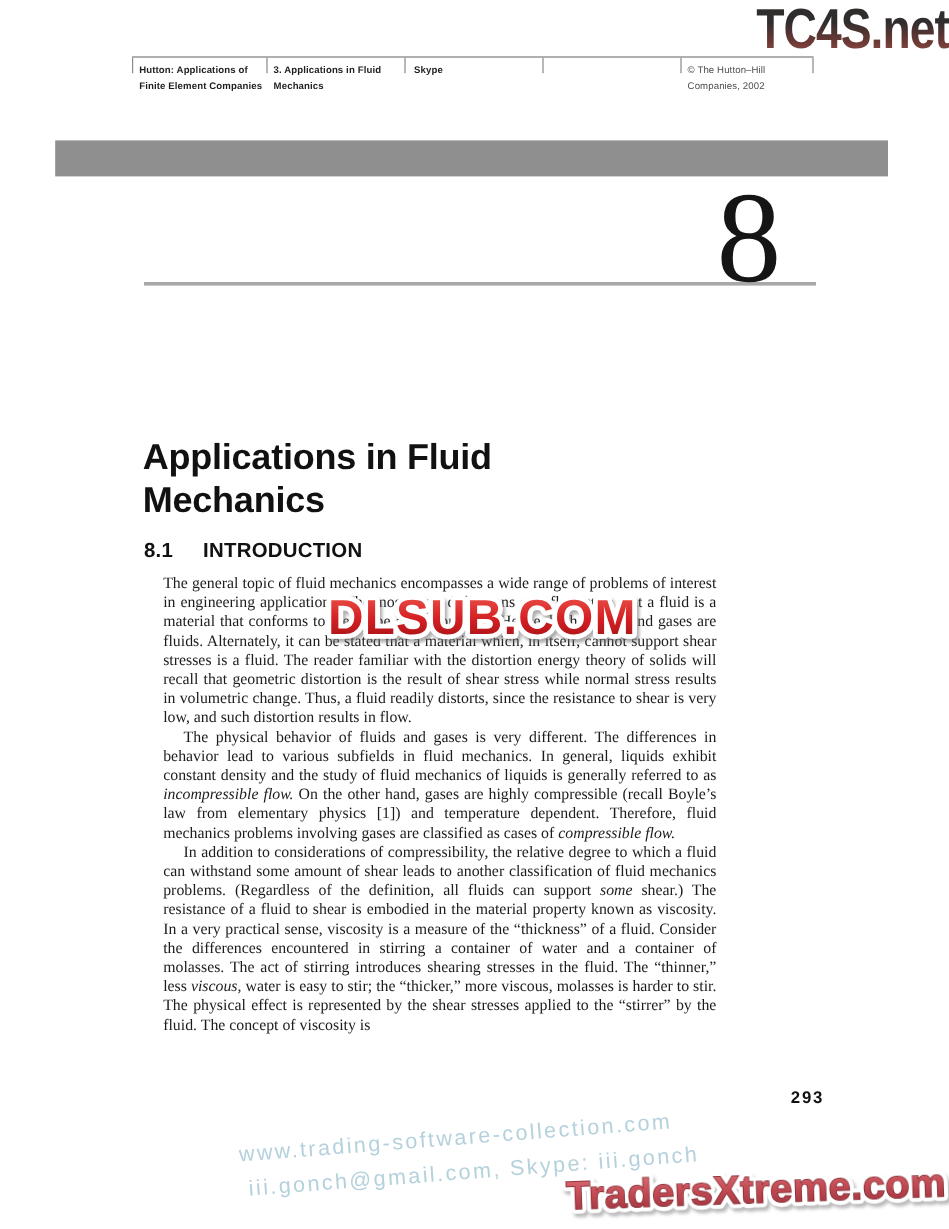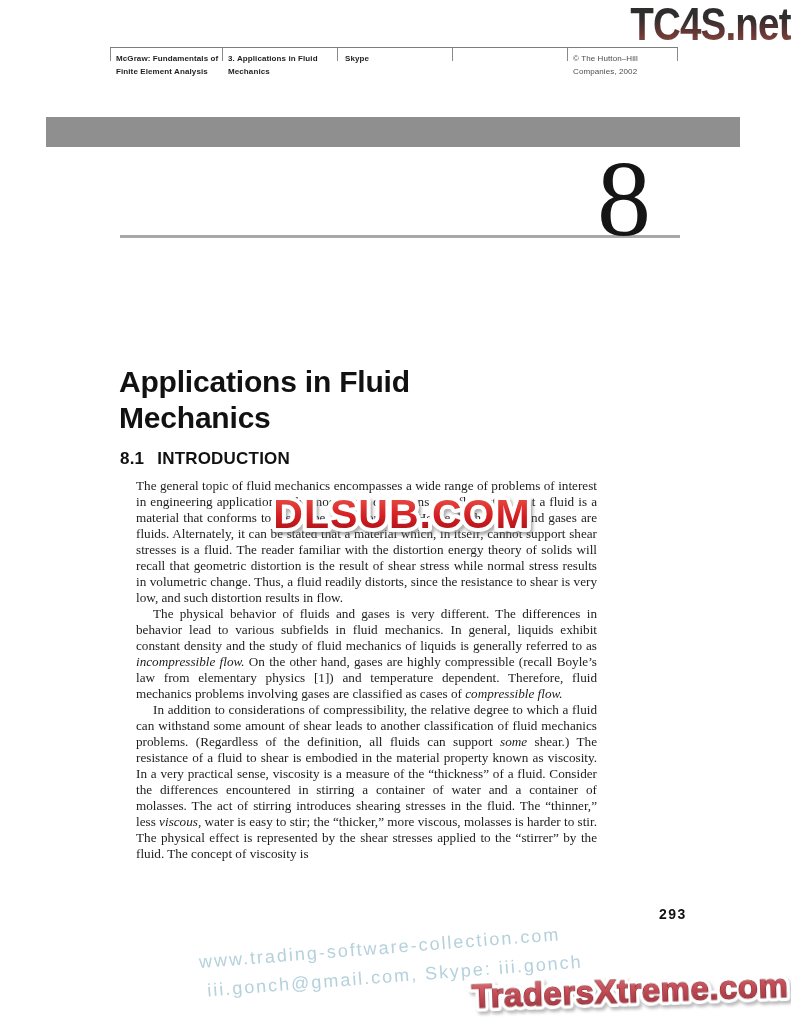--- a/index.html
+++ b/index.html
@@ -48,21 +48,21 @@
   .chapter-title {
     position:absolute; left:119px; top:364px;
     font-family:"Liberation Sans", sans-serif; font-weight:bold;
     font-size:30px; line-height:36px; letter-spacing:-0.2px; color:#111111;
   }
   .section-heading {
     position:absolute; left:120px; top:449px;
     font-family:"Liberation Sans", sans-serif; font-weight:bold;
     font-size:17px; color:#111111; letter-spacing:0.2px;
   }
-  .section-heading .sec-num { margin-right:13px; }
+  .section-heading .sec-num { margin-right:25px; }
 
   
   .body-text {
     position:absolute; left:120px; top:478px; width:461px;
     font-family:"Liberation Serif", serif; font-size:13.2px; line-height:16px;
     text-align:justify; color:var(--ink);margin-left:16px;
   }
   .body-text p.indent { text-indent:17px; }
   .body-text em { font-style:italic; }
 
@@ -115,22 +115,22 @@
 
   <div class="scan-header">
     <div class="tick" style="left:0"></div>
     <div class="tick" style="left:112px"></div>
     <div class="tick" style="left:227px"></div>
     <div class="tick" style="left:342px"></div>
     <div class="tick" style="left:457px"></div>
     <div class="tick" style="left:567px"></div>
 
     <div class="hcol" style="left:6px">
-      <div>McGraw: Fundamentals of</div>
-      <div>Finite Element Analysis</div>
+      <div>Hutton: Applications of</div>
+      <div>Finite Element Companies</div>
     </div>
     <div class="hcol" style="left:118px">
       <div>3. Applications in Fluid</div>
       <div>Mechanics</div>
     </div>
     <div class="hcol" style="left:235px">Skype</div>
     <div class="hcol publisher" style="left:463px">
       <div>© The Hutton–Hill</div>
       <div>Companies, 2002</div>
     </div>

